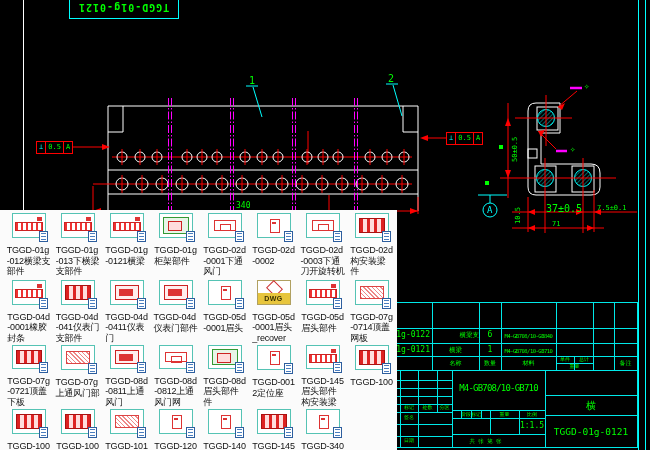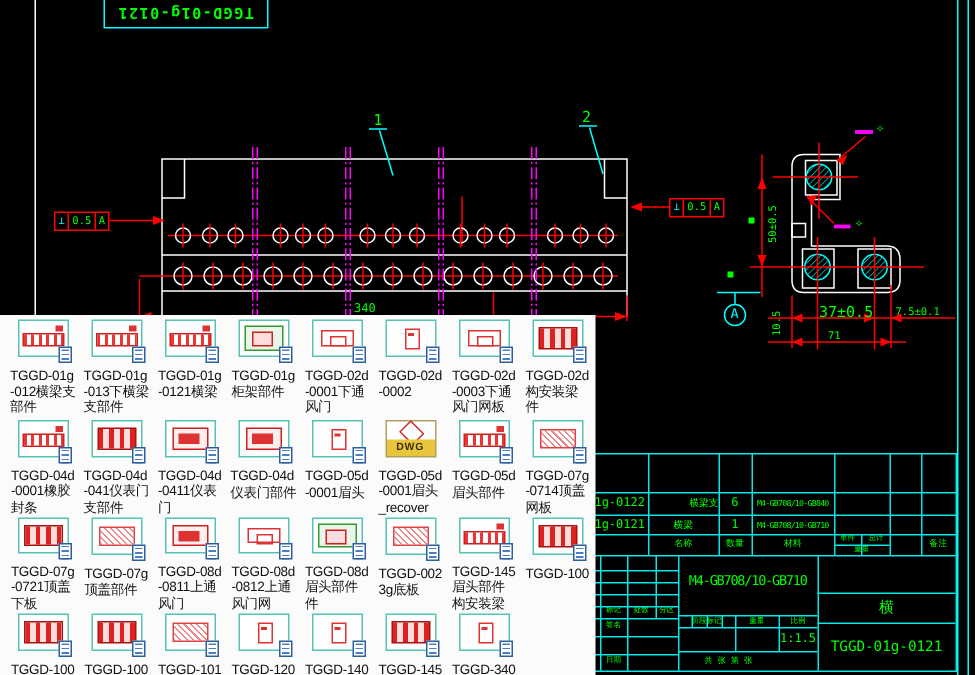--- a/index.html
+++ b/index.html
@@ -389,21 +389,21 @@
     </div>
 
     <div class="file-item">
       <div class="thumb t-vent">
 
         <span class="page-glyph"></span>
       </div>
       <div class="fname">
             <div>TGGD-02d</div>
             <div>-0003下通</div>
-            <div>风门网板</div>
+            <div>刀开旋转机</div>
           </div>
     </div>
 
     <div class="file-item">
       <div class="thumb t-grid">
 
         <span class="page-glyph"></span>
       </div>
       <div class="fname">
             <div>TGGD-02d</div>
@@ -517,21 +517,21 @@
           </div>
     </div>
 
     <div class="file-item">
       <div class="thumb t-mesh">
 
         <span class="page-glyph"></span>
       </div>
       <div class="fname">
             <div>TGGD-07g</div>
-            <div>顶盖部件</div>
+            <div>上通风门部</div>
           </div>
     </div>
 
     <div class="file-item">
       <div class="thumb t-door">
 
         <span class="page-glyph"></span>
       </div>
       <div class="fname">
             <div>TGGD-08d</div>
@@ -557,31 +557,31 @@
 
         <span class="page-glyph"></span>
       </div>
       <div class="fname">
             <div>TGGD-08d</div>
             <div>眉头部件</div>
             <div>件</div>
           </div>
     </div>
 
-
-    <div class="file-item">
-      <div class="thumb t-mesh">
-
-        <span class="page-glyph"></span>
-      </div>
-      <div class="fname">
-            <div>TGGD-002</div>
-            <div>3g底板</div>
-          </div>
-    </div>
+    <div class="file-item">
+      <div class="thumb t-tag">
+
+        <span class="page-glyph"></span>
+      </div>
+      <div class="fname">
+            <div>TGGD-001</div>
+            <div>2定位座</div>
+          </div>
+    </div>
+
 
     <div class="file-item">
       <div class="thumb t-bar">
 
         <span class="page-glyph"></span>
       </div>
       <div class="fname">
             <div>TGGD-145</div>
             <div>眉头部件</div>
             <div>构安装梁</div>

